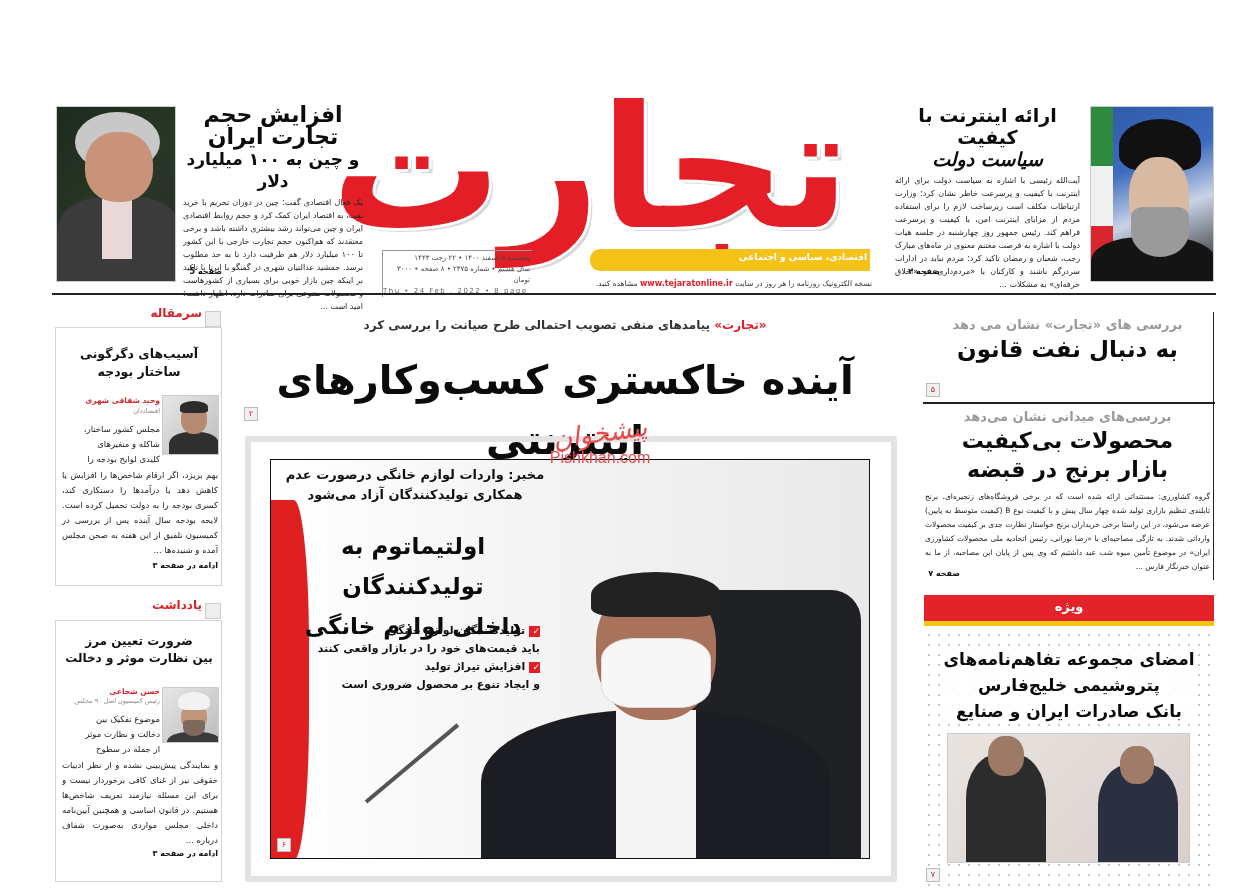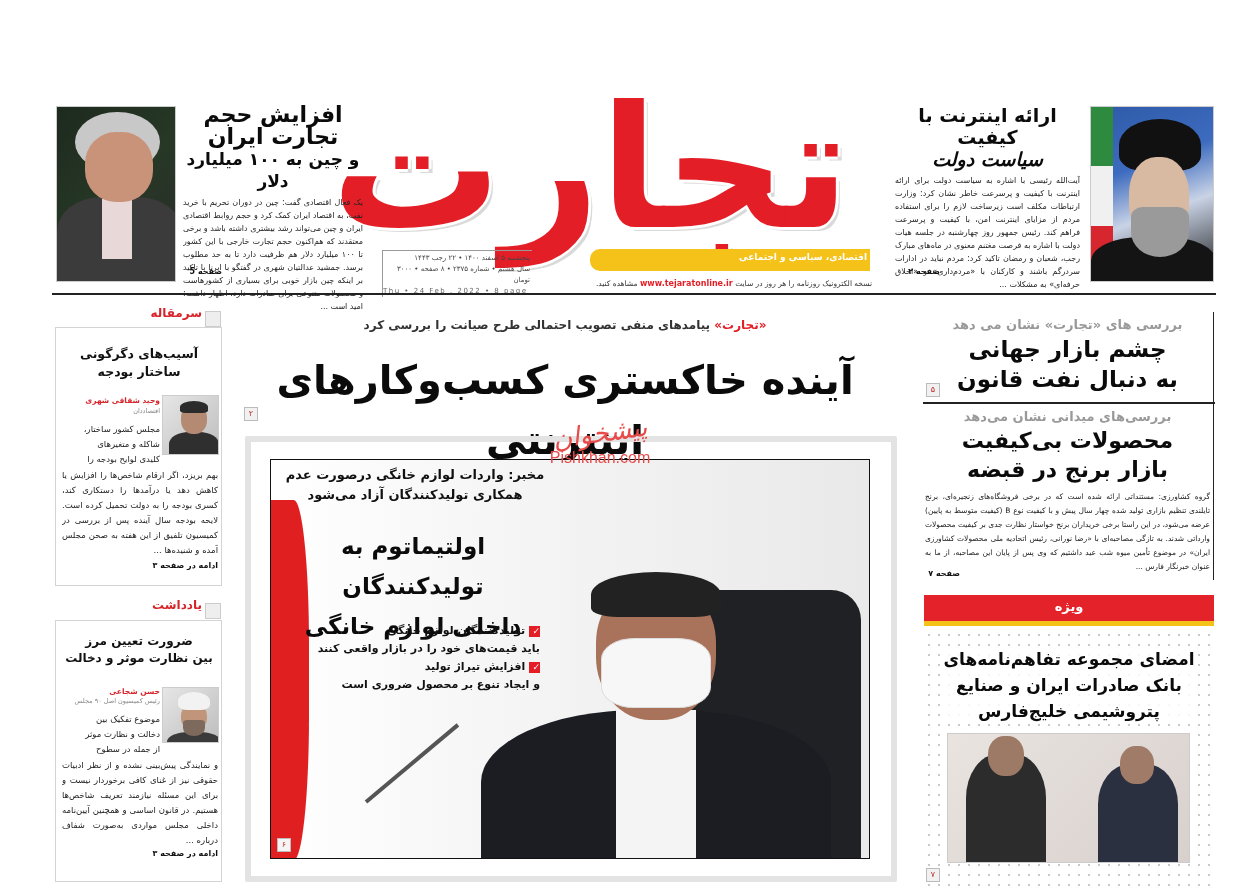--- a/index.html
+++ b/index.html
@@ -191,42 +191,41 @@
 <div class="badge" style="left:277px; top:838px; background:#f5f5f5;">۶</div>
 
 <div class="abs" style="left:545px; top:418px; width:110px; text-align:center;">
   <div style="font-size:26px; font-style:italic; color:#e84a4a; line-height:30px; direction:rtl; transform:rotate(-8deg);">پیشخوان</div>
   <div style="font-family:'Liberation Sans', sans-serif; font-size:16px; color:#e84a4a; line-height:20px;">Pishkhan.com</div>
 </div>
 
 <div class="rule" style="left:1213px; top:312px; width:1px; height:268px;"></div>
 <div class="abs rtl center" style="left:925px; top:316px; width:285px;">
   <div style="font-size:13px; font-weight:700; color:#999; line-height:18px;">بررسی های «تجارت» نشان می دهد</div>
-  <div class="hl-big" style="font-size:23px; line-height:30px;">چشم بازار جهانی</div>
   <div class="hl-big" style="font-size:23px; line-height:30px;">به دنبال نفت قانون</div>
 </div>
 <div class="badge" style="left:926px; top:383px;">۵</div>
 <div class="rule" style="left:923px; top:402px; width:292px; height:2px;"></div>
 
 <div class="abs rtl center" style="left:925px; top:408px; width:285px;">
   <div style="font-size:13px; font-weight:700; color:#999; line-height:18px;">بررسی‌های میدانی نشان می‌دهد</div>
   <div class="hl-big" style="font-size:22px; line-height:29px;">محصولات بی‌کیفیت</div>
   <div class="hl-big" style="font-size:22px; line-height:29px;">بازار برنج در قبضه</div>
 </div>
 <div class="abs rtl body-text" style="left:925px; top:490px; width:285px; height:84px; overflow:hidden; font-size:7.5px; line-height:14px; text-align:justify;">گروه کشاورزی: مستنداتی ارائه شده است که در برخی فروشگاه‌های زنجیره‌ای، برنج تایلندی تنظیم بازاری تولید شده چهار سال پیش و با کیفیت نوع B (کیفیت متوسط به پایین) عرضه می‌شود، در این راستا برخی خریداران برنج خواستار نظارت جدی بر کیفیت محصولات وارداتی شدند. به تازگی مصاحبه‌ای با «رضا نورانی، رئیس اتحادیه ملی محصولات کشاورزی ایران» در موضوع تأمین میوه شب عید داشتیم که وی پس از پایان این مصاحبه، از ما به عنوان خبرنگار فارس ...</div>
 <div class="abs rtl page-ref" style="left:900px; top:569px; width:60px; font-size:8px;">صفحه ۷</div>
 
 <div class="abs" style="left:924px; top:595px; width:290px; height:26px; background:#e3222a;"></div>
 <div class="abs" style="left:924px; top:621px; width:290px; height:5px; background:#f5c21a;"></div>
 <div class="abs rtl center" style="left:924px; top:599px; width:290px; font-size:13px; font-weight:700; color:#fff;">ویژه</div>
 <div class="abs dots" style="left:924px; top:630px; width:290px; height:256px;"></div>
 <div class="abs rtl center hl-big" style="left:940px; top:646px; width:258px; font-size:17px; line-height:26px; background:rgba(255,255,255,0.85);">
   <div>امضای مجموعه تفاهم‌نامه‌های</div>
+  <div>پتروشیمی خلیج‌فارس</div>
   <div>بانک صادرات ایران و صنایع</div>
-  <div>پتروشیمی خلیج‌فارس</div>
 </div>
 <div class="photo photo-sign" style="left:947px; top:733px; width:243px; height:130px;">
   <div class="p1"></div>
     <div class="p2"></div>
     <div class="h1"></div>
     <div class="h2"></div>
 </div>
 <div class="badge" style="left:926px; top:868px;">۷</div>
 
 </body></html>

